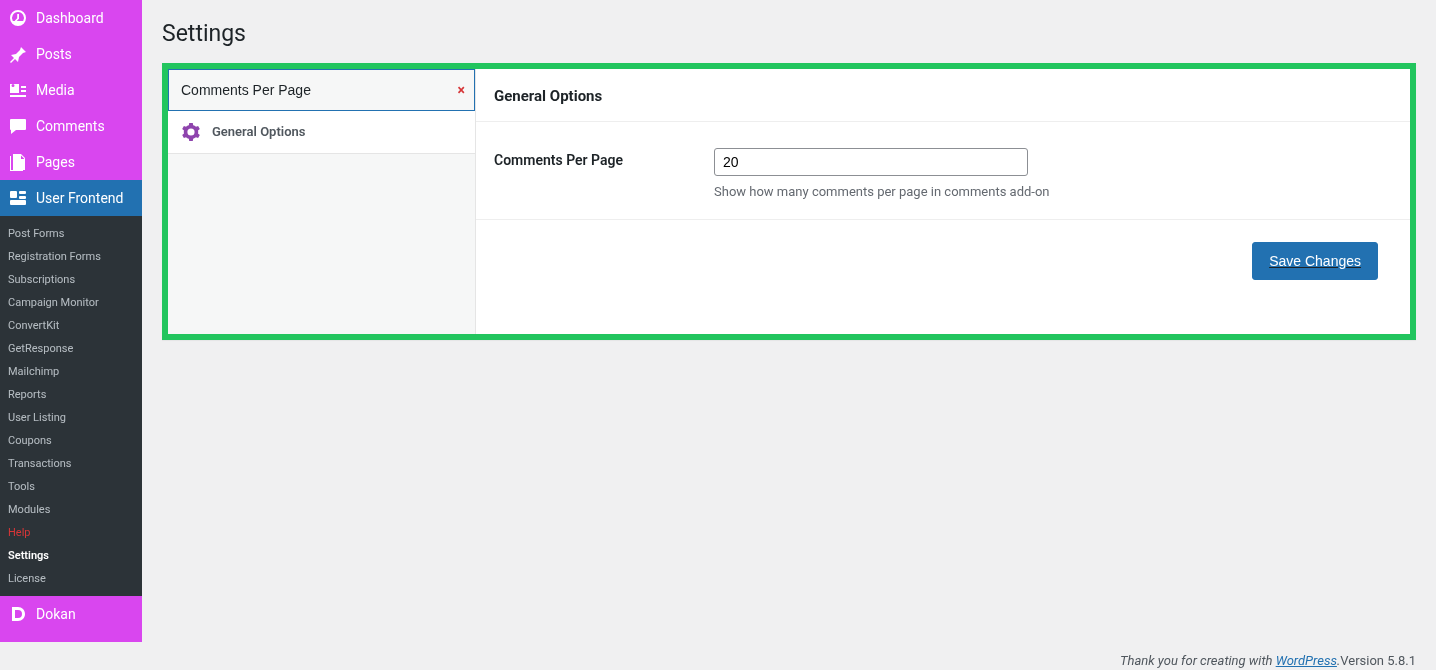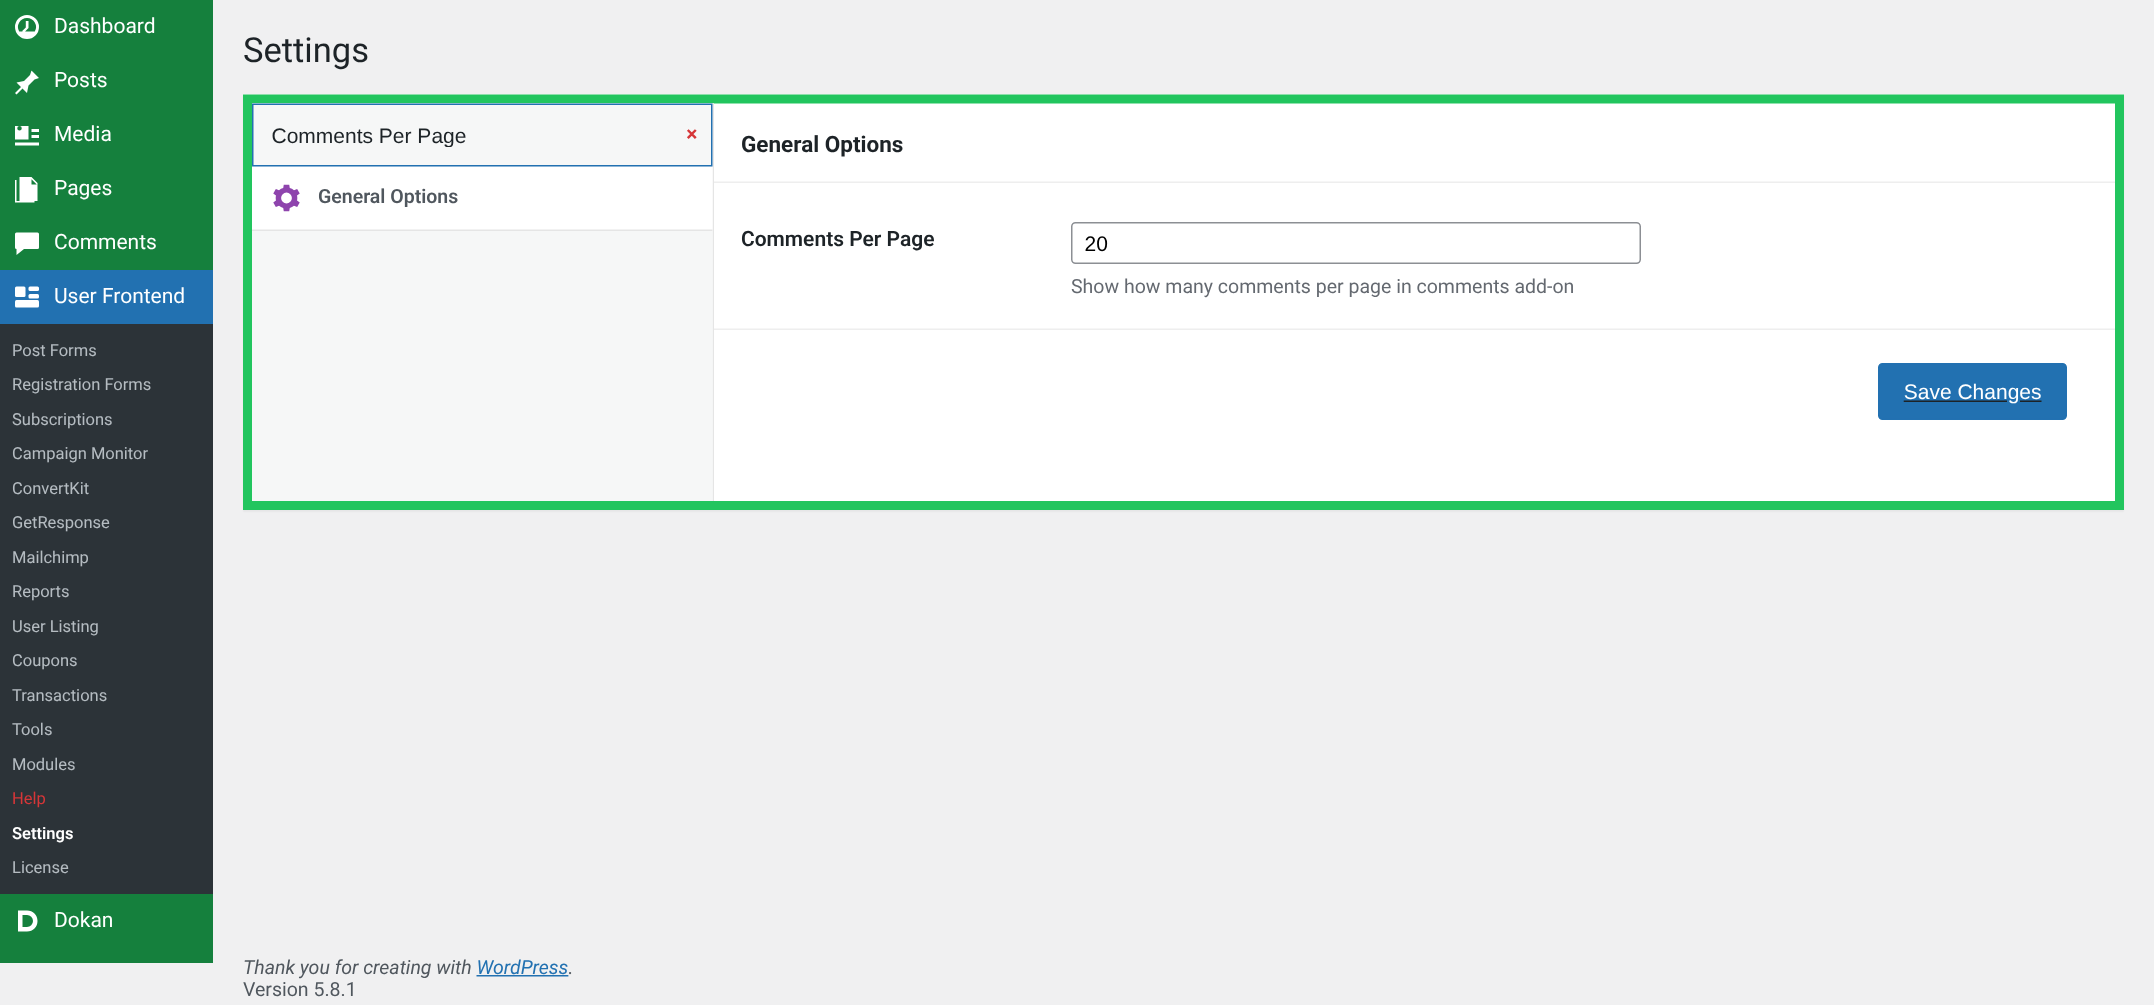--- a/index.html
+++ b/index.html
@@ -12,21 +12,21 @@
       height: 670px;
       overflow: hidden;
       position: relative;
     }
     .sidebar {
       position: absolute;
       left: 0;
       top: 0;
       width: 142px;
       height: 642px;
-      background: #15803d;
+      background: #d946ef;
       color: #f0f0f1;
     }
     .menu-item {
       display: flex;
       align-items: center;
       padding: 8px 8px;
       cursor: pointer;
       color: rgba(240,246,252,0.7);
       font-size: 14px;
       gap: 8px;
@@ -153,21 +153,21 @@
       gap: 40px;
     }
     .field-label {
       width: 180px;
       font-weight: 600;
       font-size: 14px;
       padding-top: 4px;
     }
     .field-control { flex: 1; }
     .text-input {
-      width: 380px;
+      width: 314px;
       padding: 5px 8px;
       border: 1px solid #8c8f94;
       border-radius: 3px;
       font-size: 14px;
       background: #fff;
     }
     .field-desc {
       margin-top: 8px;
       color: #646970;
       font-size: 13px;
@@ -190,21 +190,20 @@
     .footer {
       position: absolute;
       left: 162px;
       right: 20px;
       bottom: 2px;
       display: flex;
       justify-content: flex-end;
       color: #50575e;
       font-size: 13px;
       font-style: italic;
-      flex-direction: column;
     }
     .footer .left { font-style: italic; }
     .footer .right { font-style: normal; }
     .footer a { color: #2271b1; text-decoration: underline; }
     svg { display: block; }
   </style>
 </head>
 <body>
 
 <div class="sidebar">
@@ -231,33 +230,33 @@
       <svg width="20" height="20" viewBox="0 0 20 20" fill="currentColor">
           <path d="M2 4h9v9H2V4zm3 3a1.5 1.5 0 1 0 0-3 1.5 1.5 0 0 0 0 3zm8-1h5v2h-5V6zm0 4h5v2h-5v-2zM2 15h16v2H2v-2z"></path>
         </svg>
     </span>
     <span>Media</span>
   </div>
 
   <div class="menu-item top">
     <span class="menu-icon">
       <svg width="20" height="20" viewBox="0 0 20 20" fill="currentColor">
+          <path d="M3 3h14a1 1 0 0 1 1 1v9a1 1 0 0 1-1 1H8l-5 4v-4a1 1 0 0 1-1-1V4a1 1 0 0 1 1-1z"></path>
+        </svg>
+    </span>
+    <span>Comments</span>
+  </div>
+
+  <div class="menu-item top">
+    <span class="menu-icon">
+      <svg width="20" height="20" viewBox="0 0 20 20" fill="currentColor">
           <path d="M5 2h8l4 4v12H5V2zm8 1.5V7h3.5L13 3.5zM3 4v14h12v1H2V4h1z"></path>
         </svg>
     </span>
     <span>Pages</span>
-  </div>
-
-  <div class="menu-item top">
-    <span class="menu-icon">
-      <svg width="20" height="20" viewBox="0 0 20 20" fill="currentColor">
-          <path d="M3 3h14a1 1 0 0 1 1 1v9a1 1 0 0 1-1 1H8l-5 4v-4a1 1 0 0 1-1-1V4a1 1 0 0 1 1-1z"></path>
-        </svg>
-    </span>
-    <span>Comments</span>
   </div>
 
   <div class="menu-item active">
     <span class="menu-icon">
       <svg width="20" height="20" viewBox="0 0 20 20" fill="currentColor">
           <rect x="2" y="3" width="7" height="7" rx="1"></rect>
           <rect x="11" y="3" width="7" height="3" rx="1"></rect>
           <rect x="11" y="8" width="7" height="3" rx="1"></rect>
           <rect x="2" y="12" width="16" height="5" rx="1"></rect>
         </svg>

